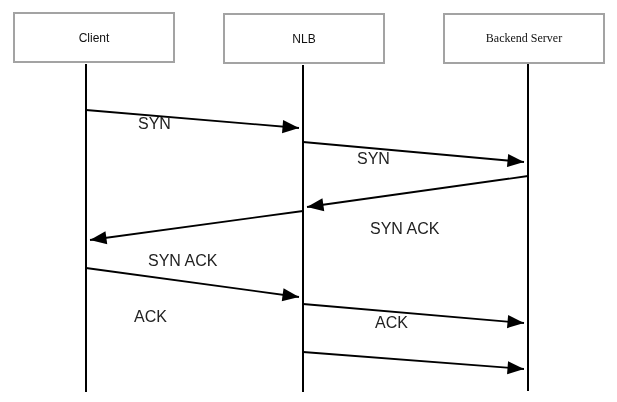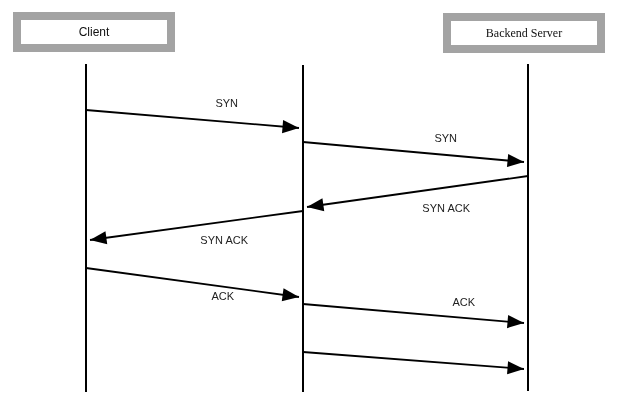--- a/index.html
+++ b/index.html
@@ -16,37 +16,38 @@
     overflow: hidden;
   }
   .diagram-svg {
     position: absolute;
     left: 0;
     top: 0;
   }
   .actor-box {
     position: absolute;
     width: 162px;
-    height: 40px;
-    border: 8px solid #a3a3a3;
+    height: 51px;
+    border: 2px solid #a3a3a3;
     background: #ffffff;
     box-sizing: border-box;
     display: flex;
     align-items: center;
     justify-content: center;
     font-size: 12px;
     color: #111111;
     white-space: nowrap;
   }
   .msg-label {
     position: absolute;
-    font-size: 11px;
+    font-size: 16px;
     color: #222222;
-    text-align: right;
+    text-align: left;
     line-height: 13px;
+    margin-top: 20px;
   }
   .lifeline { stroke: #000000; stroke-width: 2; }
   .arrow    { stroke: #000000; stroke-width: 1.8; fill: none; }
 </style>
 </head>
 <body>
 
 <div class="canvas">
 
   <svg class="diagram-svg" width="617" height="402" viewBox="0 0 617 402">
@@ -65,20 +66,23 @@
     <line class="arrow" x1="528" y1="176" x2="307" y2="207" marker-end="url(#arrowhead)"></line>
     <line class="arrow" x1="303" y1="211" x2="90" y2="240" marker-end="url(#arrowhead)"></line>
     <line class="arrow" x1="86" y1="268" x2="299" y2="297" marker-end="url(#arrowhead)"></line>
     <line class="arrow" x1="303" y1="304" x2="524" y2="323" marker-end="url(#arrowhead)"></line>
     <line class="arrow" x1="303" y1="352" x2="524" y2="369" marker-end="url(#arrowhead)"></line>
   </svg>
 
   <div class="actor-box" style="left:13px; top:12px;">
     <span>Client</span>
   </div>
+  <div class="actor-box" style="left:223px; top:13px;">
+    <span>NLB</span>
+  </div>
   <div class="actor-box" style="left:443px; top:13px;font-family:Liberation Serif, serif;">
     <span>Backend Server</span>
   </div>
 
   <div class="msg-label" style="left:138px; top:97px;  width:100px;">SYN</div>
   <div class="msg-label" style="left:357px; top:132px; width:100px;">SYN</div>
   <div class="msg-label" style="left:370px; top:202px; width:100px;">SYN ACK</div>
   <div class="msg-label" style="left:148px; top:234px; width:100px;">SYN ACK</div>
   <div class="msg-label" style="left:134px; top:290px; width:100px;">ACK</div>
   <div class="msg-label" style="left:375px; top:296px; width:100px;">ACK</div>

